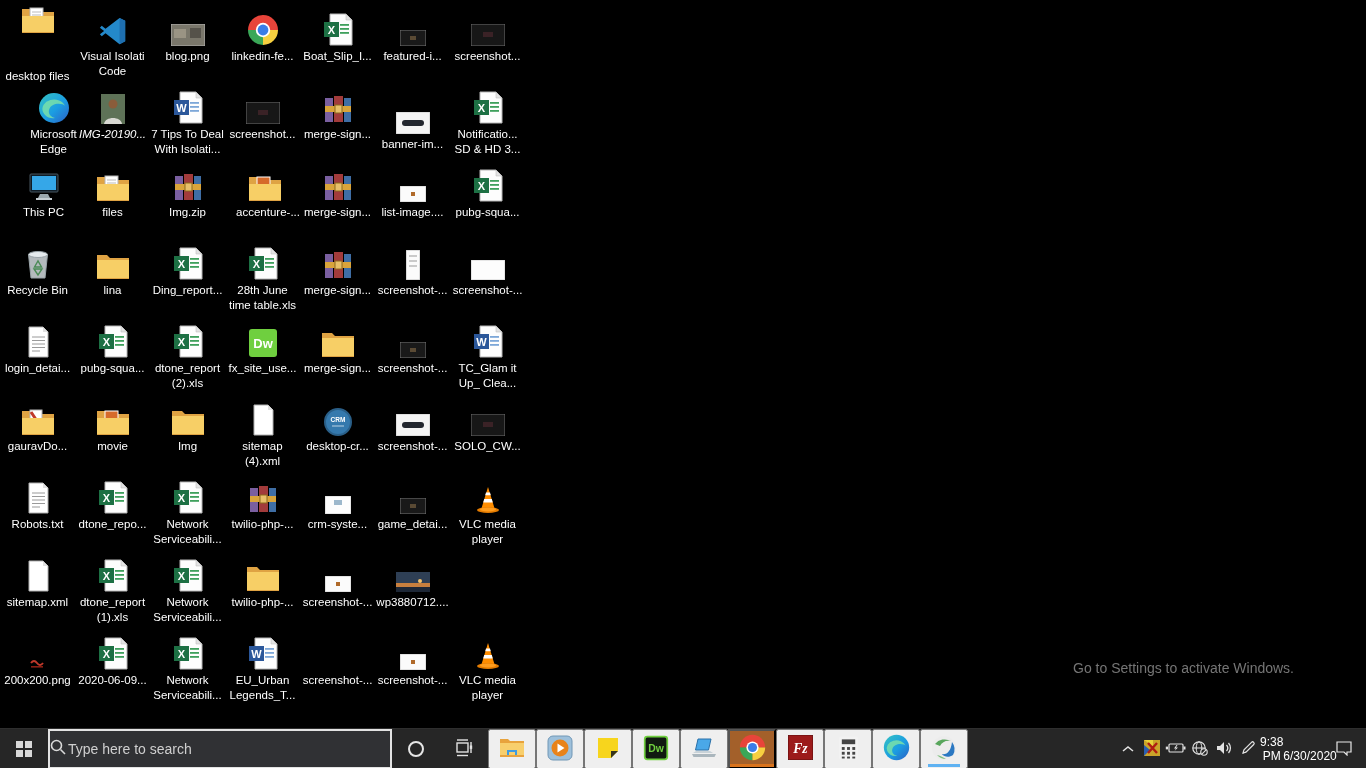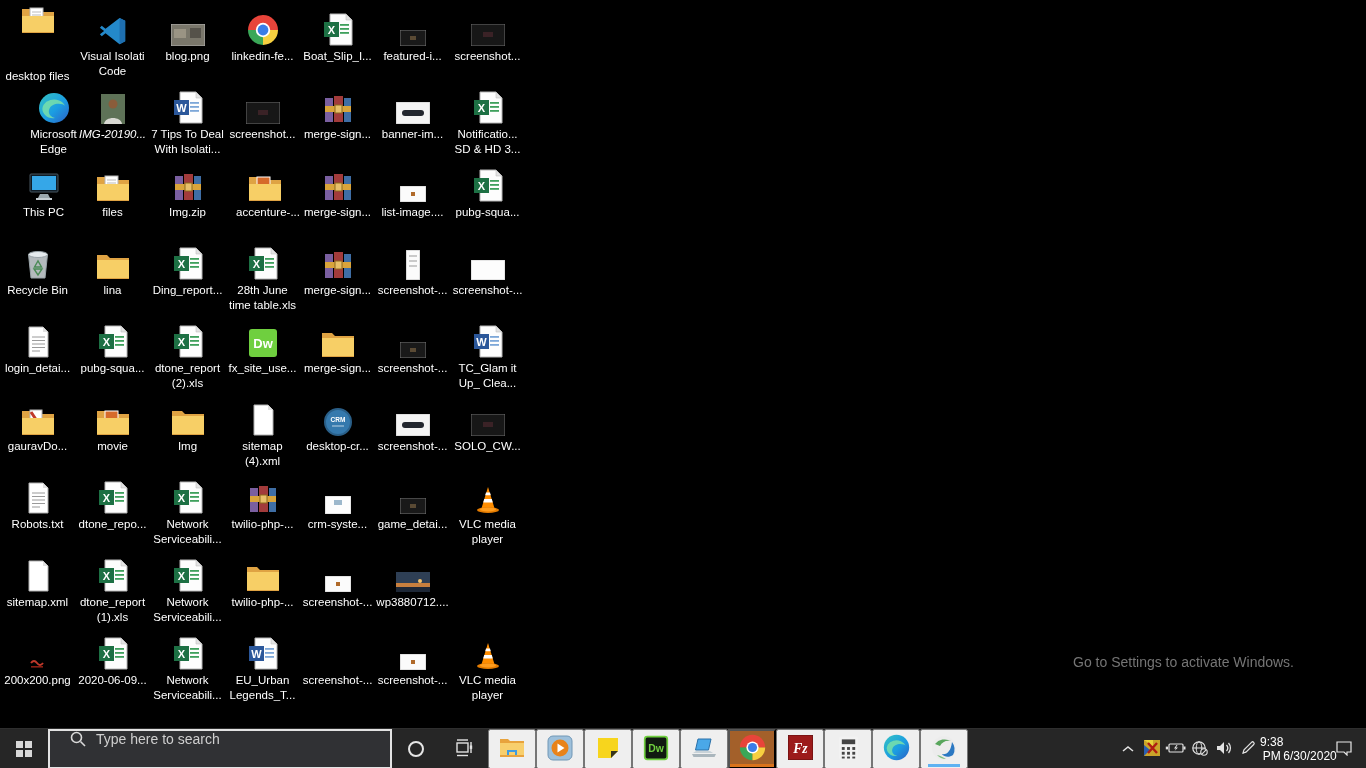--- a/index.html
+++ b/index.html
@@ -10,33 +10,33 @@
   .desktop { position:absolute; left:0; top:0; right:0; bottom:40px; background:#000; }
   .cell { position:absolute; width:75px; height:77px; display:flex; flex-direction:column;
           align-items:center; cursor:default; }
   .cell .ic { height:40px; width:70px; display:flex; align-items:flex-end; justify-content:center; }
   .cell .lbl { margin-top:3px; max-width:86px; font-size:11.5px; line-height:14.5px; color:#fff;
                text-align:center; text-shadow:1px 1px 2px #000; word-wrap:break-word; }
 
   
   .watermark { position:absolute; left:1073px; top:649px; }
   .wm-title { font-size:20px; color:#8b8b8b; letter-spacing:.2px; }
-  .wm-sub   { font-size:14px; color:#757575; margin-top:5px; }
+  .wm-sub   { font-size:14px; color:#757575; margin-top:11px; }
 
   
   .taskbar { position:absolute; left:0; right:0; bottom:0; height:40px; background:#262626;
              border-top:1px solid #2e2e2e; }
   .tb-btn { position:absolute; top:0; height:40px; background:transparent; border:none;
             display:flex; align-items:center; justify-content:center; cursor:pointer; }
   .start { left:0; width:48px; }
   .winlogo { display:grid; grid-template-columns:7.5px 7.5px; grid-template-rows:7.5px 7.5px; gap:1.5px; }
   .winlogo span { background:#d8d8d8; }
   .searchbox { position:absolute; left:48px; top:0; width:344px; height:40px; background:#303134;
-               border:2px solid #e3e3e3; display:flex; padding-left:20px;
-               gap:10px; cursor:text; }
+               border:2px solid #e3e3e3; display:flex; align-items:center; padding-left:0;
+               gap:2px; cursor:text; }
   .searchbox .ph { color:#cfcfcf; font-size:14px; }
   .cortana { left:392px; width:48px; }
   .cortana .circ { width:16px; height:16px; border:2px solid #e6e6e6; border-radius:50%; }
   .taskview { left:440px; width:48px; }
   .apps { position:absolute; left:488px; top:0; height:40px; display:flex; }
   .app { width:48px; height:40px; display:flex; align-items:center; justify-content:center;
          position:relative; cursor:pointer; }
   .app.active { background:#a3602a; }
   .app.active::after { content:""; position:absolute; left:0; right:0; bottom:0; height:3px;
                        background:#d9731c; }
@@ -186,21 +186,21 @@
           <svg width="30" height="30" viewBox="0 0 30 30">
             <rect x="2" y="4" width="8" height="24" fill="#7a5fa0"></rect>
             <rect x="11" y="2" width="9" height="26" fill="#a23b3b"></rect>
             <rect x="21" y="4" width="7" height="24" fill="#3f6ea5"></rect>
             <rect x="2" y="12" width="26" height="6" fill="#d9a43b"></rect>
             <rect x="12" y="11" width="7" height="8" fill="#e8c06a" stroke="#8a6a1f"></rect>
           </svg>
         </div>
         <div class="lbl">merge-sign...</div>
       </div>
-      <div class="cell" style="left: 375px; top: 84px;">
+      <div class="cell" style="left: 375px; top: 84px; justify-content: center;">
         <div class="ic">
           <svg width="34" height="22" viewBox="0 0 34 22">
             <rect width="34" height="22" fill="#f4f4f4" stroke="#c9c9c9"></rect>
             <rect x="6" y="8" width="22" height="6" rx="3" fill="#22262e"></rect>
           </svg>
         </div>
         <div class="lbl">banner-im...</div>
       </div>
       <div class="cell" style="left: 450px; top: 84px;">
         <div class="ic">

